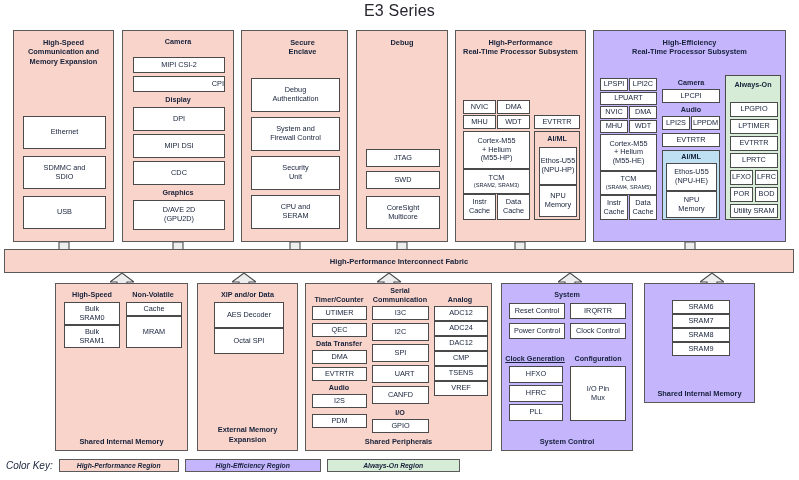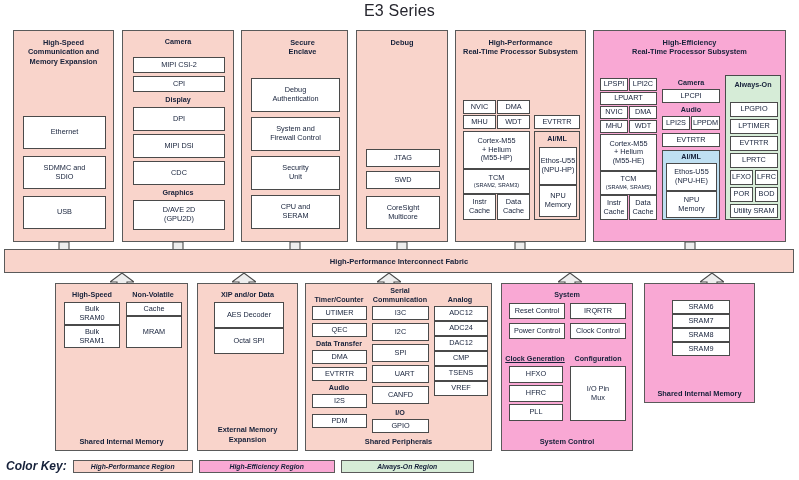--- a/index.html
+++ b/index.html
@@ -14,21 +14,21 @@
     position:absolute;left:0;top:2px;width:799px;text-align:center;
     font-size:16px;font-weight:400;color:#26262e;letter-spacing:.2px;
   }
   
   .panel{
     position:absolute;
     border:1.3px solid #5a5a5a;
     box-sizing:border-box;
   }
   .hp{background:#f9d4cb;}
-  .he{background:#f9a8d4;}
+  .he{background:#c4b5fd;}
   .ao{background:#d6ecd7;}
   .panel-title{
     text-align:center;font-weight:bold;font-size:7.4px;line-height:9.4px;
     color:#16213a;
   }
   .panel-foot{
     position:absolute;left:0;right:0;bottom:4px;text-align:center;
     font-weight:bold;font-size:7.4px;line-height:9.4px;color:#16213a;
   }
   .grp-label{
@@ -52,21 +52,21 @@
     position:absolute;box-sizing:border-box;
     background:#f9d4cb;border:1.3px solid #5a5a5a;
     display:flex;align-items:center;justify-content:center;
     font-weight:bold;font-size:7.6px;color:#16213a;
   }
   
   .arrow{position:absolute;}
   .arrow svg{display:block;}
   
   .legend{position:absolute;left:6px;top:459px;display:flex;align-items:center;gap:6px;}
-  .legend-label{font-size:12px;font-style:italic;font-weight:bold;color:#16213a;}
+  .legend-label{font-size:10px;font-style:italic;font-weight:normal;color:#16213a;}
   .swatch{
     box-sizing:border-box;border:1.2px solid #5a5a5a;height:13px;
     display:flex;align-items:center;justify-content:center;
     font-size:6.8px;font-style:italic;font-weight:bold;color:#16213a;
   }
 </style>
 </head>
 <body>
 
 <div class="title">E3 Series</div>
@@ -87,21 +87,21 @@
   <div class="box two" style="position:absolute;left:9px;top:165px;width:83px;height:33px;">
     <span>USB</span>
   </div>
 </div>
 
 <div class="panel hp" style="left:122px;top:30px;width:112px;height:212px;">
   <div class="grp-label" style="margin-top:6px;">Camera</div>
   <div class="box" style="position:absolute;left:10px;top:26px;width:92px;height:16px;">
     <span>MIPI CSI-2</span>
   </div>
-  <div class="box" style="position:absolute;left:10px;top:45px;width:92px;height:16px;">
+  <div class="box" style="position:absolute;left:10px;top:45px;width:92px;height:16px;justify-content:flex-end;">
     <span>CPI</span>
   </div>
   <div class="grp-label" style="position:absolute;left:0;right:0;top:64px;">Display</div>
   <div class="box" style="position:absolute;left:10px;top:76px;width:92px;height:24px;">
     <span>DPI</span>
   </div>
   <div class="box" style="position:absolute;left:10px;top:103px;width:92px;height:24px;">
     <span>MIPI DSI</span>
   </div>
   <div class="box" style="position:absolute;left:10px;top:130px;width:92px;height:24px;">

